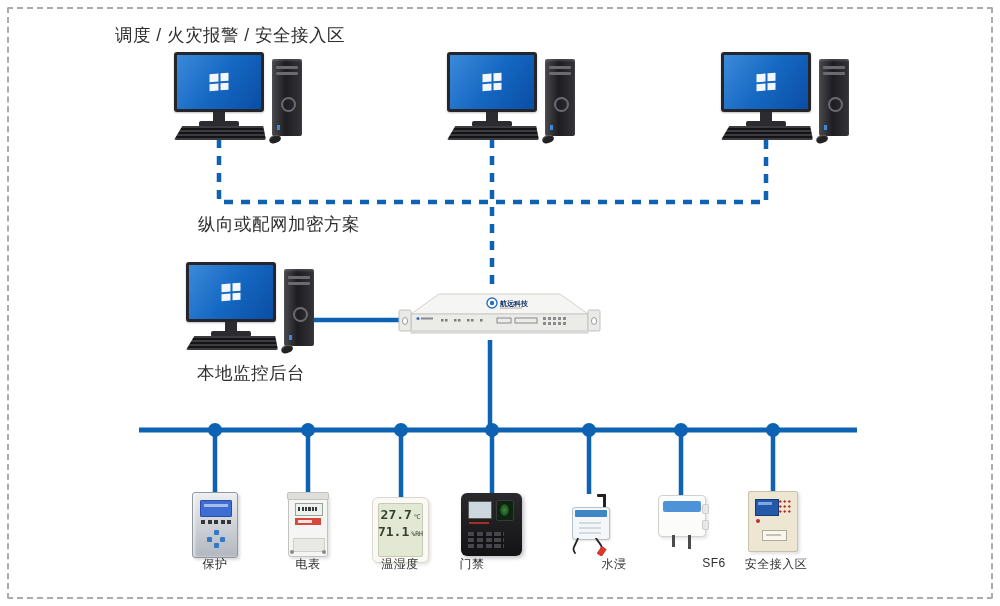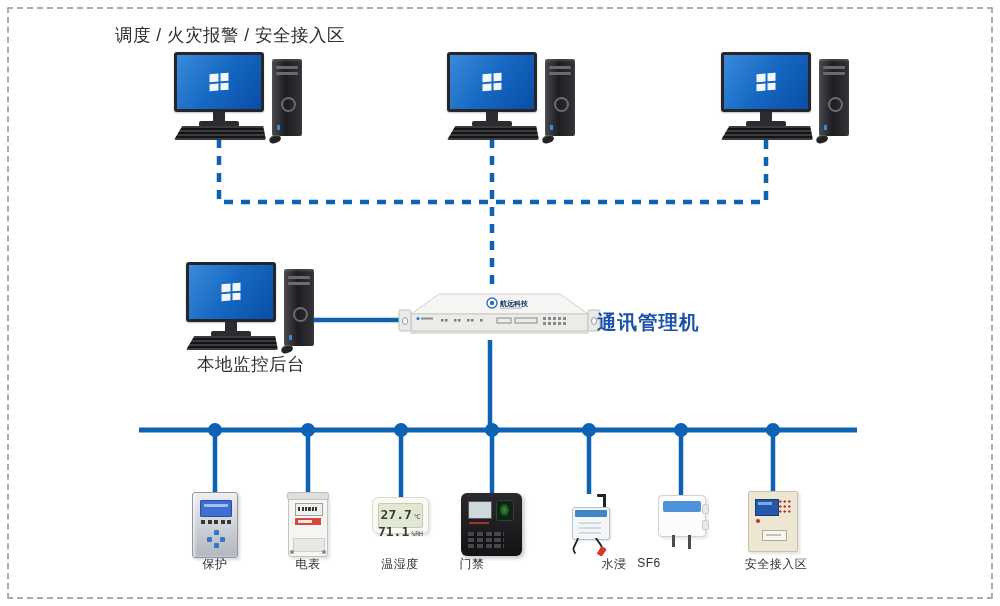--- a/index.html
+++ b/index.html
@@ -78,21 +78,21 @@
               border:1px solid #c2c2be;border-radius:2px;}
   .meter .disp{position:absolute;left:6px;top:8px;width:26px;height:11px;background:#eef2ee;border:1px solid #9aa29a;}
   .meter .disp::after{content:"";position:absolute;left:2px;top:3px;width:19px;height:4px;
                       background:repeating-linear-gradient(90deg,#3a3a3a 0 2px,transparent 2px 3.5px);}
   .meter .red{position:absolute;left:6px;top:23px;width:26px;height:7px;background:#d6483c;}
   .meter .red::after{content:"";position:absolute;left:3px;top:2px;width:14px;height:3px;background:rgba(255,255,255,.85);}
   .meter .base{position:absolute;left:4px;bottom:4px;width:30px;height:12px;background:#e8e8e4;border:1px solid #cfcfc9;}
   .meter .s1,.meter .s2{position:absolute;bottom:2px;width:4px;height:4px;border-radius:50%;background:#8a8a86;}
   .meter .s1{left:1px;} .meter .s2{right:1px;}
 
-  .th{left:372px;top:497px;width:57px;height:37px;background:#faf9f5;border:1px solid #ddd8cc;
+  .th{left:372px;top:497px;width:57px;height:66px;background:#faf9f5;border:1px solid #ddd8cc;
       border-radius:6px;box-shadow:2px 2px 3px rgba(0,0,0,.1);}
   .th .lcd{position:absolute;left:5px;top:5px;right:5px;bottom:5px;background:#e2e8d4;
            border:1px solid #c6ccb4;border-radius:2px;
            font-family:"DejaVu Sans Mono",monospace;color:#33402f;padding:3px 2px;box-sizing:border-box;}
   .th .row{display:flex;align-items:baseline;justify-content:center;line-height:1.3;}
   .th .big{font-size:13px;font-weight:bold;}
   .th .unit{font-size:6.5px;margin-left:2px;}
 
   .ac{left:461px;top:493px;width:61px;height:63px;border-radius:6px;
       background:linear-gradient(180deg,#2a2a2e,#131315);box-shadow:2px 2px 4px rgba(0,0,0,.25);}
@@ -235,20 +235,21 @@
     <div class="tower">
       <span class="drive"></span>
         <span class="drive d2"></span>
         <span class="emblem"></span>
         <span class="led"></span>
     </div>
     <div class="keyboard"></div>
     <div class="mouse"></div>
   </div>
 
+  <div class="lbl" style="left:198px;top:212px">纵向或配网加密方案</div>
 
   <div class="ws" style="left:186px;top:262px">
     <div class="monitor">
       <div class="screen">
         <div class="winlogo">
             <i></i>
             <i></i>
             <i></i>
             <i></i>
           </div>
@@ -258,21 +259,21 @@
     <div class="stand-base"></div>
     <div class="tower">
       <span class="drive"></span>
         <span class="drive d2"></span>
         <span class="emblem"></span>
         <span class="led"></span>
     </div>
     <div class="keyboard"></div>
     <div class="mouse"></div>
   </div>
-  <div class="lbl" style="left:251px;top:352px;transform:translateX(-50%)">本地监控后台</div>
+  <div class="lbl" style="left:251px;top:361px;transform:translateX(-50%)">本地监控后台</div>
 
   <svg id="gateway" viewBox="0 0 206 52">
     <polygon points="42,3 163,3 191,23 14,23" fill="#f5f5f3" stroke="#d0d0cc" stroke-width="1"></polygon>
     <rect x="14" y="23" width="177" height="19" fill="#ebebe8" stroke="#c8c8c4" stroke-width="1"></rect>
     <rect x="14" y="39" width="177" height="3" fill="#d8d8d4"></rect>
     <rect x="2" y="19" width="12" height="21" rx="1.5" fill="#eaeae8" stroke="#c0c0bc"></rect>
     <ellipse cx="8" cy="30" rx="2.5" ry="3.5" fill="#fff" stroke="#999"></ellipse>
     <rect x="191" y="19" width="12" height="21" rx="1.5" fill="#eaeae8" stroke="#c0c0bc"></rect>
     <ellipse cx="197" cy="30" rx="2.5" ry="3.5" fill="#fff" stroke="#999"></ellipse>
     <circle cx="95" cy="12" r="5" fill="#fff" stroke="#2a6fc0" stroke-width="1.4"></circle>
@@ -300,21 +301,20 @@
       <rect x="156" y="26" width="3" height="3"></rect>
         <rect x="161" y="26" width="3" height="3"></rect>
       <rect x="166" y="26" width="3" height="3"></rect>
       <rect x="146" y="31" width="3" height="3"></rect>
         <rect x="151" y="31" width="3" height="3"></rect>
       <rect x="156" y="31" width="3" height="3"></rect>
         <rect x="161" y="31" width="3" height="3"></rect>
       <rect x="166" y="31" width="3" height="3"></rect>
     </g>
   </svg>
-  <div id="gateway-label">通讯管理机</div>
 
   <div class="dev relay">
     <div class="lcd"></div>
     <div class="btns"></div>
     <div class="cross">
         <i class="u"></i>
         <i class="d"></i>
         <i class="l"></i>
         <i class="r"></i>
       </div>
@@ -377,15 +377,15 @@
     <div class="btns"></div>
     <div class="ind"></div>
     <div class="slot"></div>
   </div>
 
   <div class="dev-lbl" style="left:215px">保护</div>
   <div class="dev-lbl" style="left:308px">电表</div>
   <div class="dev-lbl" style="left:400px">温湿度</div>
   <div class="dev-lbl" style="left:472px">门禁</div>
   <div class="dev-lbl" style="left:614px">水浸</div>
-  <div class="dev-lbl" style="left:649px">SF6</div>
+  <div class="dev-lbl" style="left:714px">SF6</div>
   <div class="dev-lbl" style="left:776px">安全接入区</div>
 </div>
 
 </body></html>

